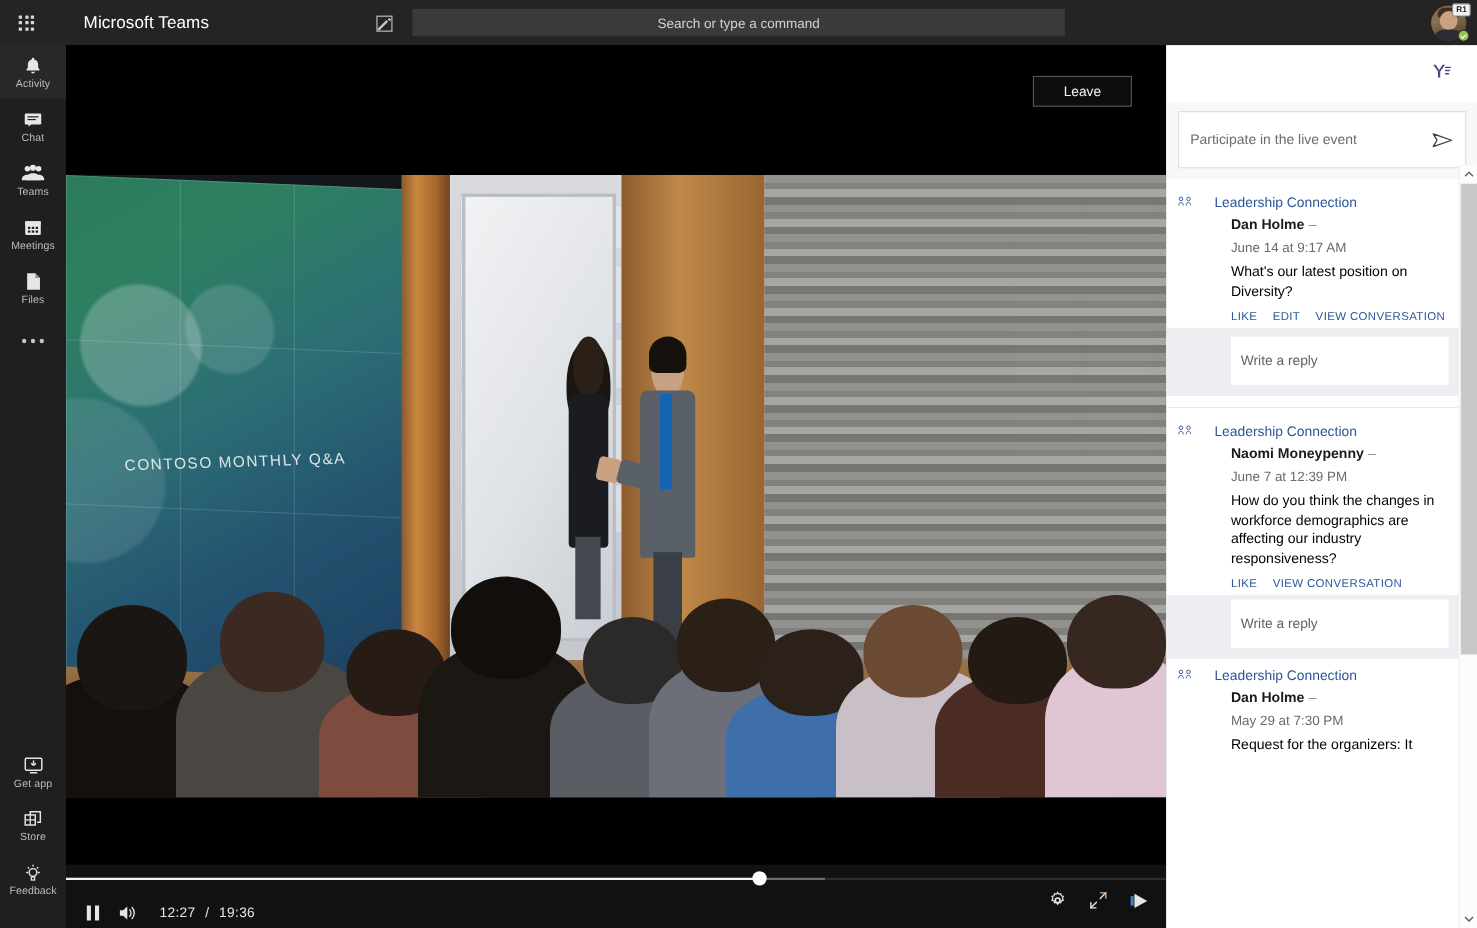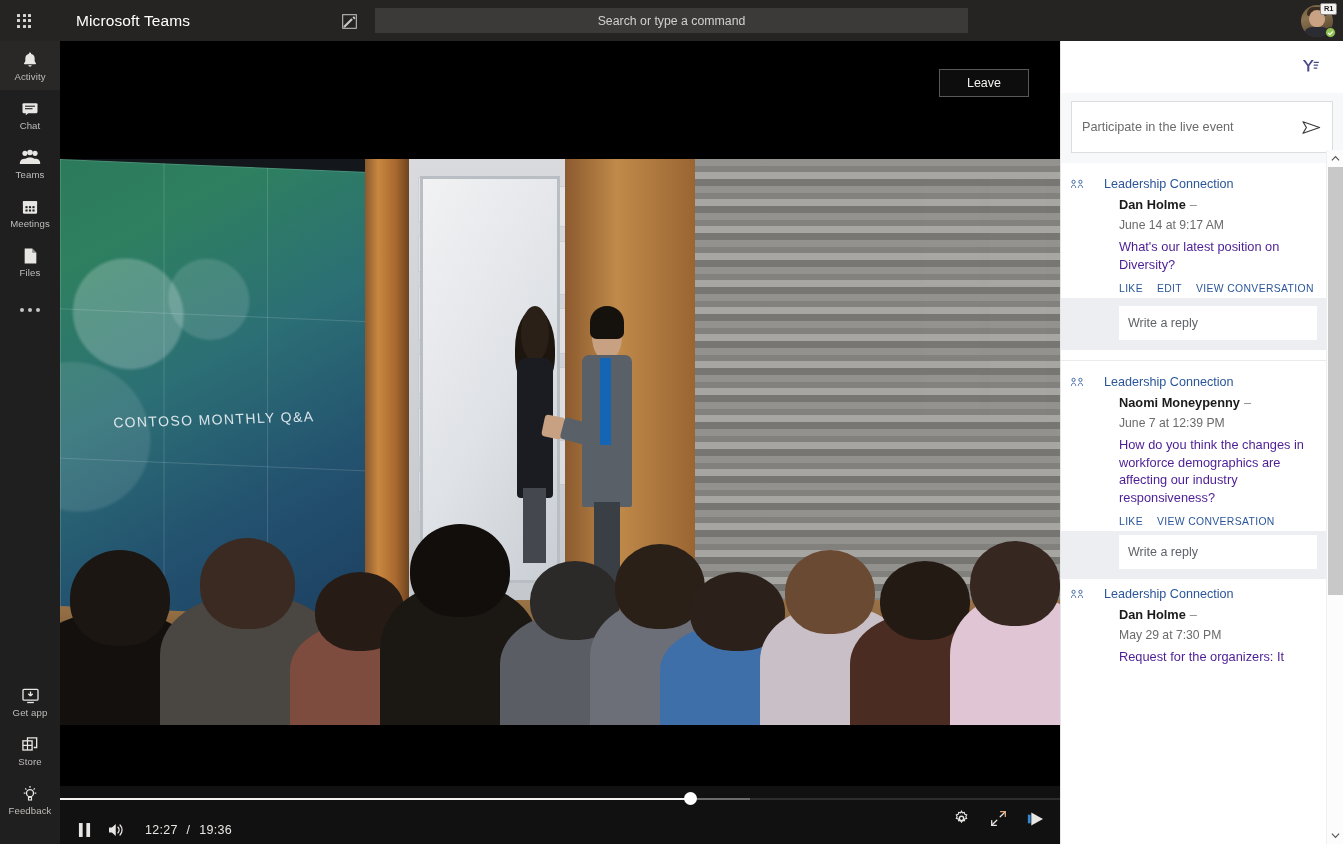--- a/index.html
+++ b/index.html
@@ -206,27 +206,27 @@
   .yfeed { flex:1; overflow:hidden; position:relative; background:#fff; }
   .yfeed-inner { position:absolute; left:0; top:0; width:266px; }
 
   .ycard { padding: 8px 0 0 0; background:#fff; }
   .ygroup { display:flex; align-items:center; gap:21px; padding: 4px 16px 2px 10px; cursor:pointer; }
   .ygroup-name { color:#2a5699; font-size:12.6px; }
   .ymsg { padding-left: 58px; padding-right: 12px; }
   .yauthor { color:#1a1a1a; font-size:12.8px; font-weight:bold; display:inline; }
   .ydash { color:#8a8886; font-weight:normal; }
   .ytime { color:#6b6b6b; font-size:12.2px; margin-top:5px; }
-  .ytext { color:#4c1d95; font-size:12.8px; line-height:17.5px; margin-top:6px; }
+  .ytext { color:#000000; font-size:12.8px; line-height:17.5px; margin-top:6px; }
   .yactions { display:flex; gap:14px; margin-top:10px; padding-bottom:4px; }
   .yaction { color:#2a5699; font-size:10.4px; letter-spacing:.35px; cursor:pointer; text-transform:uppercase; }
   .ytagbar { background:#edeef2; padding: 9px 0 9px 14px; margin-top:8px; }
   .ytag { color:#2a5699; font-size:12.3px; cursor:pointer; }
   .yreply-wrap { background:#edeef2; padding: 8px 10px 10px 58px; }
-  .yreply { background:#fff; height:34px; display:flex; align-items:center; padding-left:9px; cursor:text; }
+  .yreply { background:#fff; height:44px; display:flex; align-items:center; padding-left:9px; cursor:text; }
   .yreply span { color:#5f6368; font-size:12.5px; }
   .ydivider { height:1px; background:#eaeaea; margin: 10px 0 0 0; }
   .yprev {
     display:flex; align-items:center; gap:10px; padding: 22px 12px 6px 12px;
   }
   .yprev .ln { flex:1; height:1px; background:#dcdcdc; }
   .yprev .lbl { color:#5c5c5c; font-size:11px; white-space:nowrap; }
 
   
   .yscroll { position:absolute; right:0; top:109px; bottom:0; width:17px; background:#fcfcfc; border-left:1px solid #f0f0f0; }

